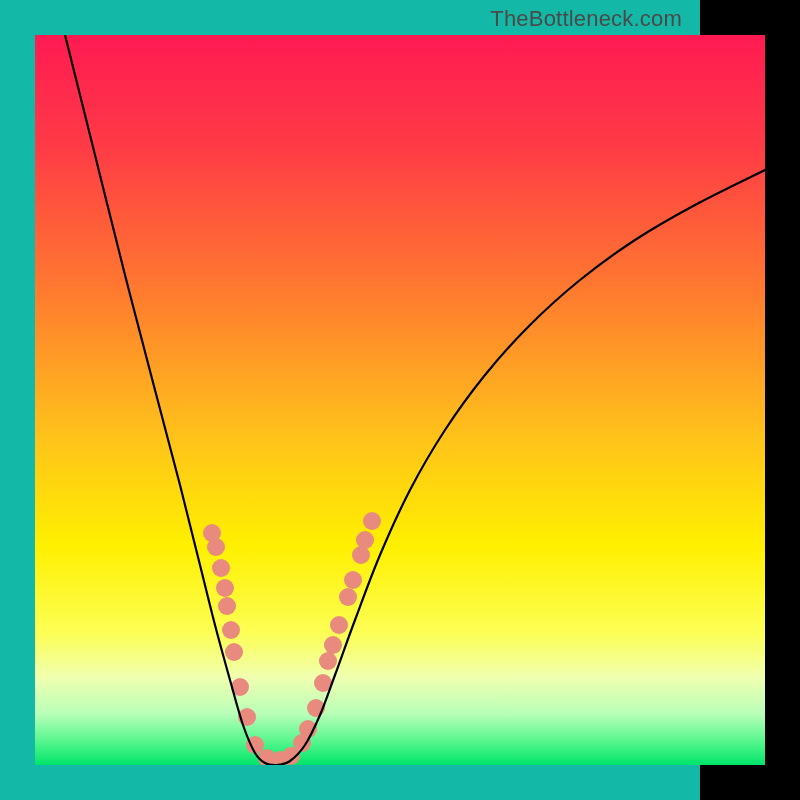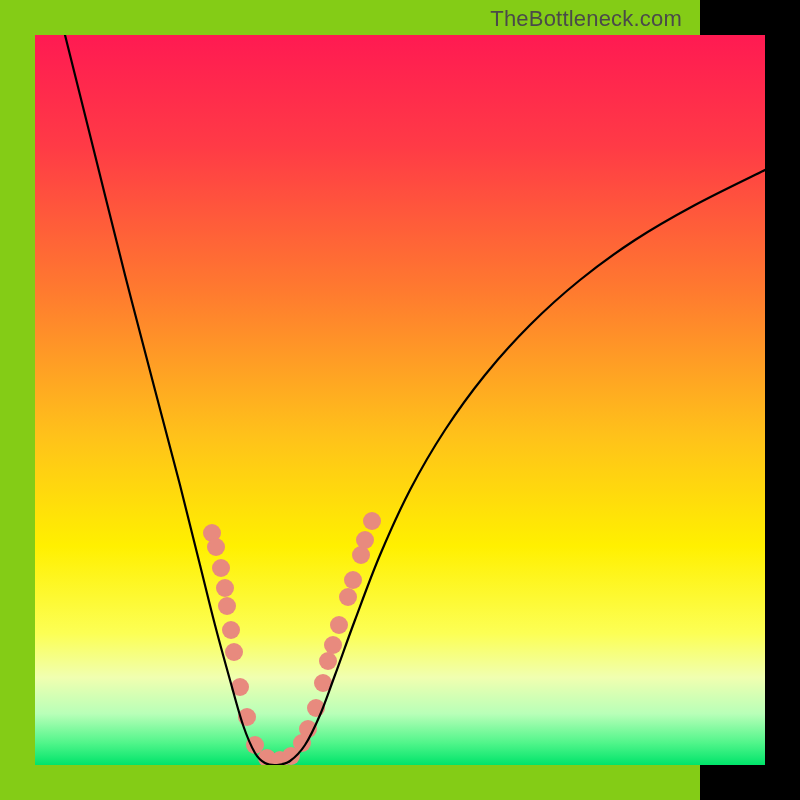--- a/index.html
+++ b/index.html
@@ -8,21 +8,21 @@
     width: 800px;
     height: 800px;
     overflow: hidden;
     background: #000;
     font-family: Arial, Helvetica, sans-serif;
   }
   .frame {
     position: absolute;
     left: 0; top: 0;
     width: 700px; height: 800px;
-    background: #84cc16;
+    background: #14b8a6;
   }
   .plot {
     position: absolute;
     left: 35px;
     top: 35px;
     width: 730px;
     height: 730px;
     overflow: hidden;
   }
   .gradient {

